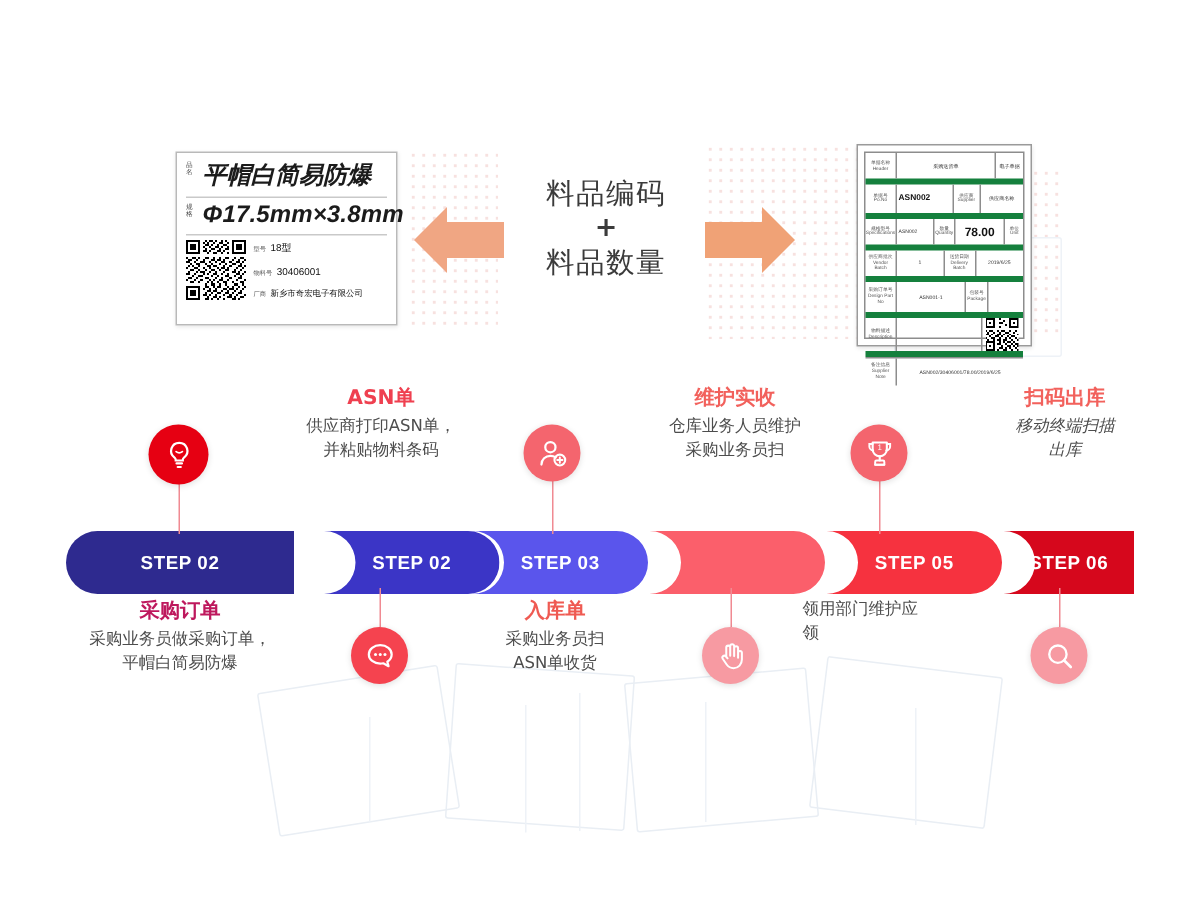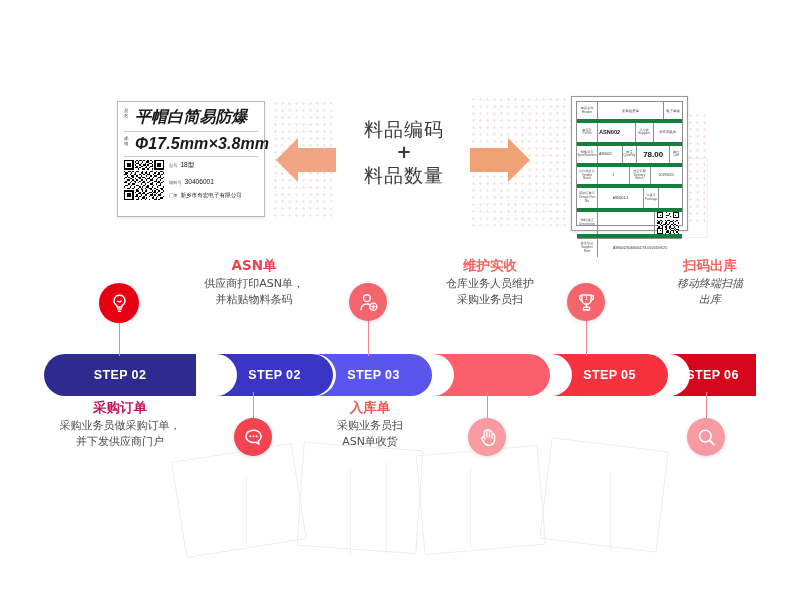--- a/index.html
+++ b/index.html
@@ -649,21 +649,21 @@
   <div class="icon-badge" style="left:687px;top:418px;width:38px;height:38px;background:#f79aa2;">
     <svg width="21" height="21" viewBox="0 0 24 24">
       <circle cx="10.6" cy="10.4" r="6.6" fill="none" stroke="#fff" stroke-width="1.8"></circle>
       <path d="M15.4 15.2l5 5" stroke="#fff" stroke-width="2" stroke-linecap="round"></path>
     </svg>
   </div>
 
   <div class="step-text" style="left:25px;top:398px;width:190px;">
     <div class="step-title" style="color:#be185d;">采购订单</div>
     <div class="step-desc" style="white-space:pre-line;">采购业务员做采购订单，
-并下发供应商门户</div>
+平帽白简易防爆</div>
   </div>
 
   <div class="step-text" style="left:163px;top:256px;width:182px;">
     <div class="step-title" style="color:#ef4050;">ASN单</div>
     <div class="step-desc" style="white-space:pre-line;">供应商打印ASN单，
 并粘贴物料条码</div>
   </div>
 
   <div class="step-text" style="left:288px;top:398px;width:164px;">
     <div class="step-title" style="color:#ef5a52;">入库单</div>
@@ -671,20 +671,22 @@
 ASN单收货</div>
   </div>
 
   <div class="step-text" style="left:398px;top:256px;width:184px;">
     <div class="step-title" style="color:#f2615c;">维护实收</div>
     <div class="step-desc" style="white-space:pre-line;">仓库业务人员维护
 采购业务员扫</div>
   </div>
 
   <div class="step-text" style="left:511px;top:398px;width:168px;">
+    <div class="step-desc" style="white-space:pre-line;text-align:left;padding-left:24px;">领用部门维护应
+领</div>
   </div>
 
   <div class="step-text" style="left:634px;top:256px;width:152px;">
     <div class="step-title" style="color:#f2615c;">扫码出库</div>
     <div class="step-desc" style="white-space:pre-line;font-style:italic;">移动终端扫描
 出库</div>
   </div>
 
 </div>
 

